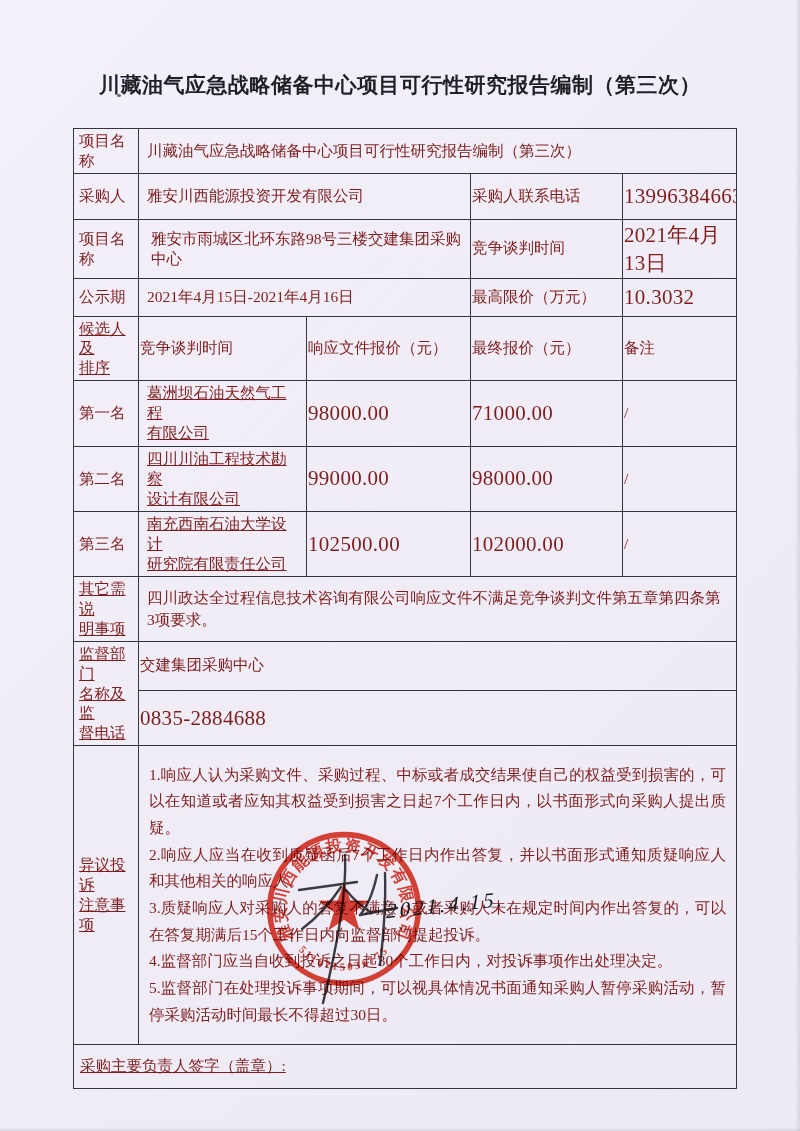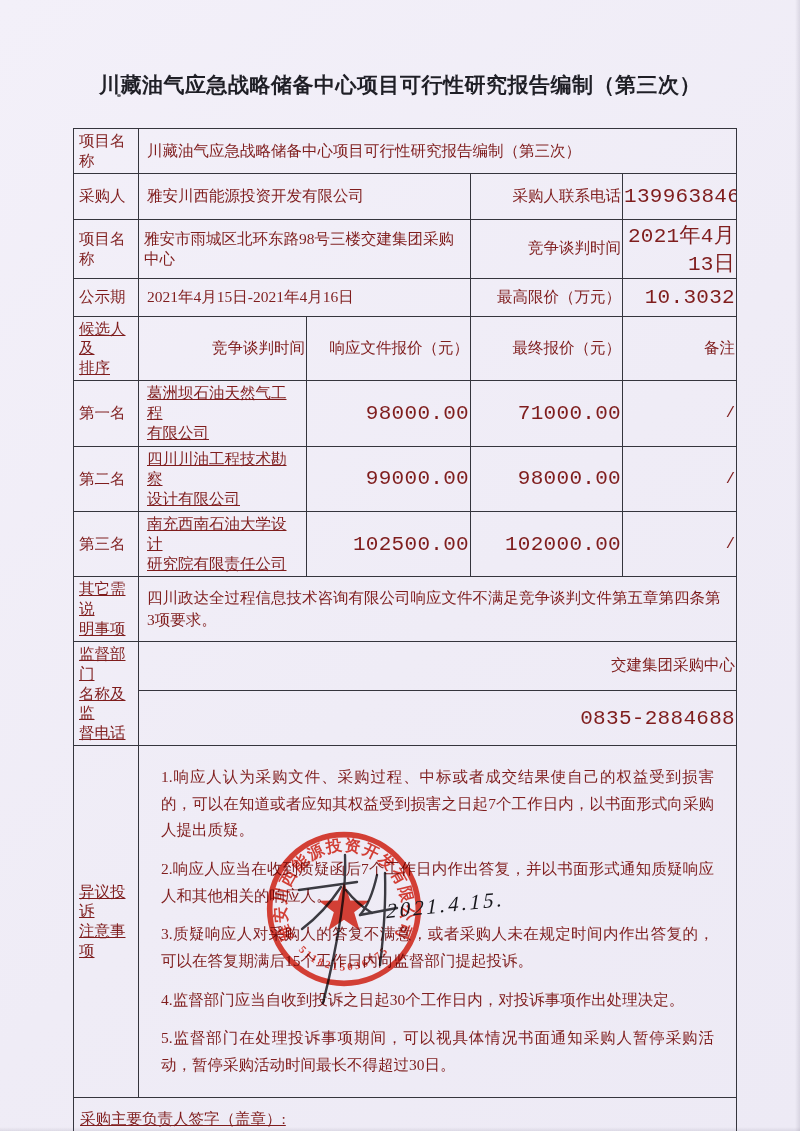--- a/index.html
+++ b/index.html
@@ -13,25 +13,25 @@
   .doc-title { position:absolute; top:72px; left:0; right:0; text-align:center;
     font-size:21px; font-weight:bold; line-height:27px; color:#1f1f26; letter-spacing:0.5px; }
   table.main {
     position:absolute; left:73px; top:128px; width:663px;
     border-collapse:collapse; table-layout:fixed;
     font-size:15.5px; color:#7f1d1d;
   }
   table.main td { border:1.6px solid #35353d; vertical-align:middle; overflow:hidden; }
   .lbl { padding:2px 3px 2px 5px; line-height:1.28; text-align:left; }
   .val { padding:2px 8px; text-align:left; line-height:1.3; }
-  .ctr { text-align:right;font-family:Liberation Mono, monospace; }
+  .ctr { text-align:left; }
   .prewrap { white-space:pre-line;text-decoration:underline; }
   .num { font-size:21px; letter-spacing:0.3px; }
   .objection-cell { padding:6px 10px; line-height:1.72; font-size:15.5px; vertical-align:middle; }
-  .objection-cell p { margin:12px; text-align:justify; }
+  .objection-cell p { margin:0; text-align:justify; }
   .sig-cell { padding:2px 6px;text-decoration:underline; }
   
   .stamp-wrap { position:absolute; left:262px; top:827px; width:164px; height:164px;
     mix-blend-mode:multiply; opacity:0.93; pointer-events:none; }
   .handwriting { position:absolute; left:283px; top:843px; width:220px; height:175px;
     pointer-events:none; mix-blend-mode:multiply; }
   .hand-date { position:absolute; left:386px; top:893px; font-size:21px; color:#17171c;
     transform:rotate(-6deg) skewX(-6deg); letter-spacing:3px; pointer-events:none;
     font-style:italic; }
   .speck { position:absolute; width:4px; height:3px; background:#4c4c52; border-radius:50%;
@@ -62,21 +62,21 @@
       <td class="val" colspan="4">川藏油气应急战略储备中心项目可行性研究报告编制（第三次）</td>
     </tr>
     <tr style="height:46px">
       <td class="lbl">采购人</td>
       <td class="val" colspan="2">雅安川西能源投资开发有限公司</td>
       <td class="ctr">采购人联系电话</td>
       <td class="ctr num">13996384663</td>
     </tr>
     <tr style="height:44px">
       <td class="lbl">项目名称</td>
-      <td class="val" colspan="2" style="padding:2px 2px 2px 5px">雅安市雨城区北环东路98号三楼交建集团采购中心</td>
+      <td class="val" colspan="2" style="padding:2px 2px 2px 12px">雅安市雨城区北环东路98号三楼交建集团采购中心</td>
       <td class="ctr">竞争谈判时间</td>
       <td class="ctr num">2021年4月13日</td>
     </tr>
     <tr style="height:38px">
       <td class="lbl">公示期</td>
       <td class="val" colspan="2">2021年4月15日-2021年4月16日</td>
       <td class="ctr">最高限价（万元）</td>
       <td class="ctr num">10.3032</td>
     </tr>
     <tr style="height:38px">

